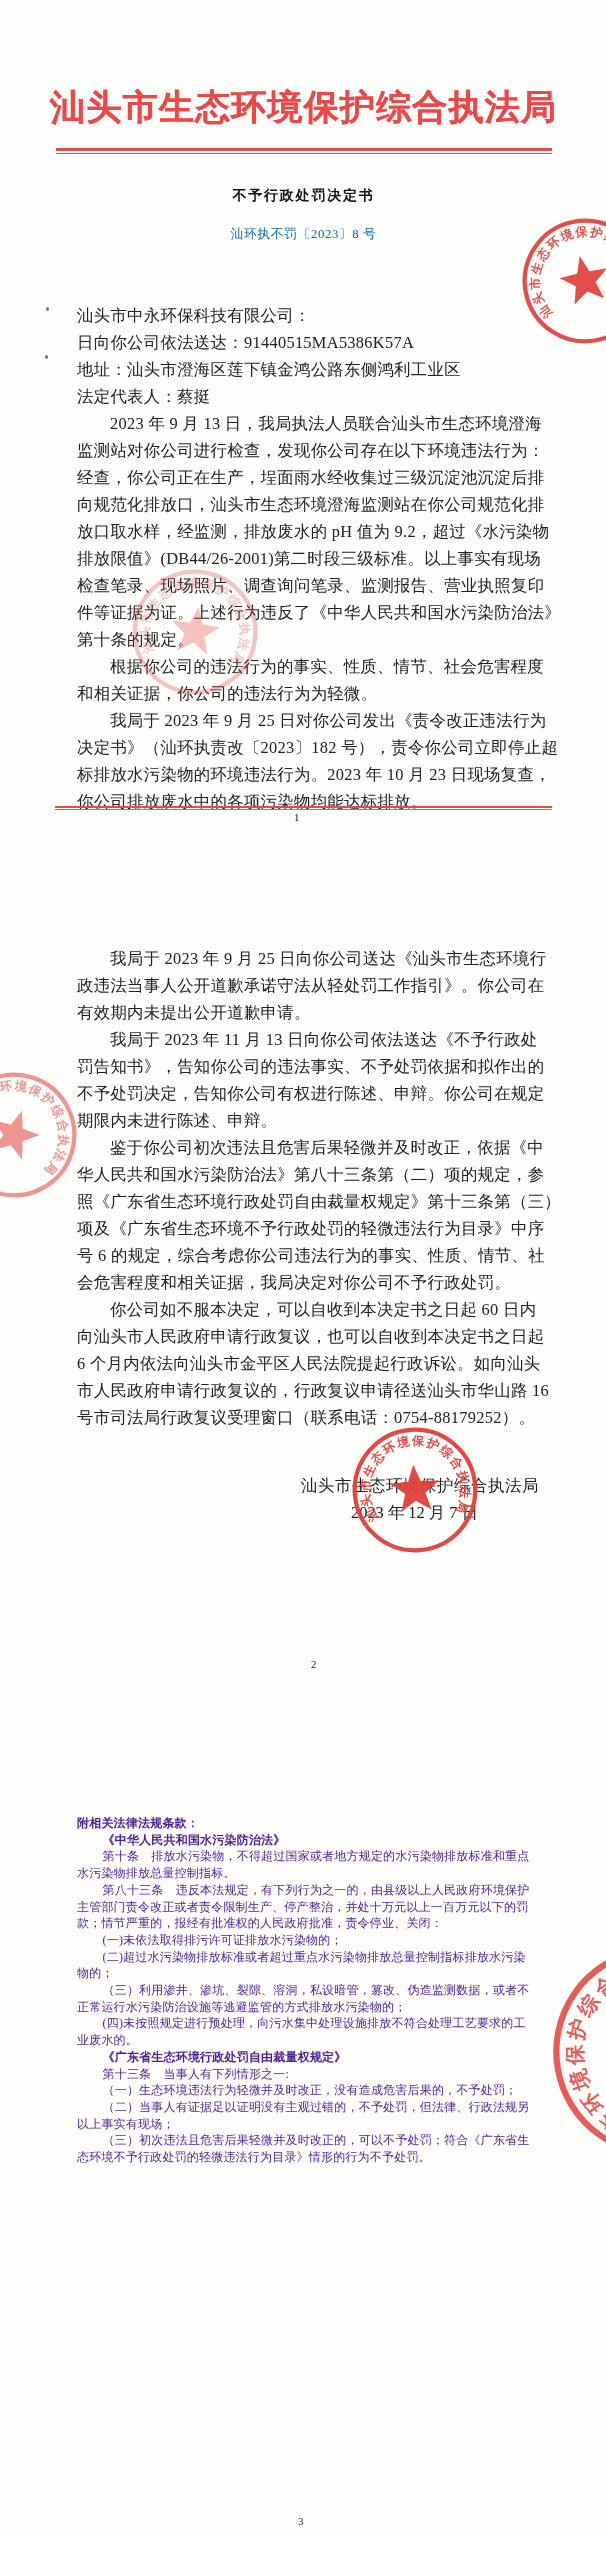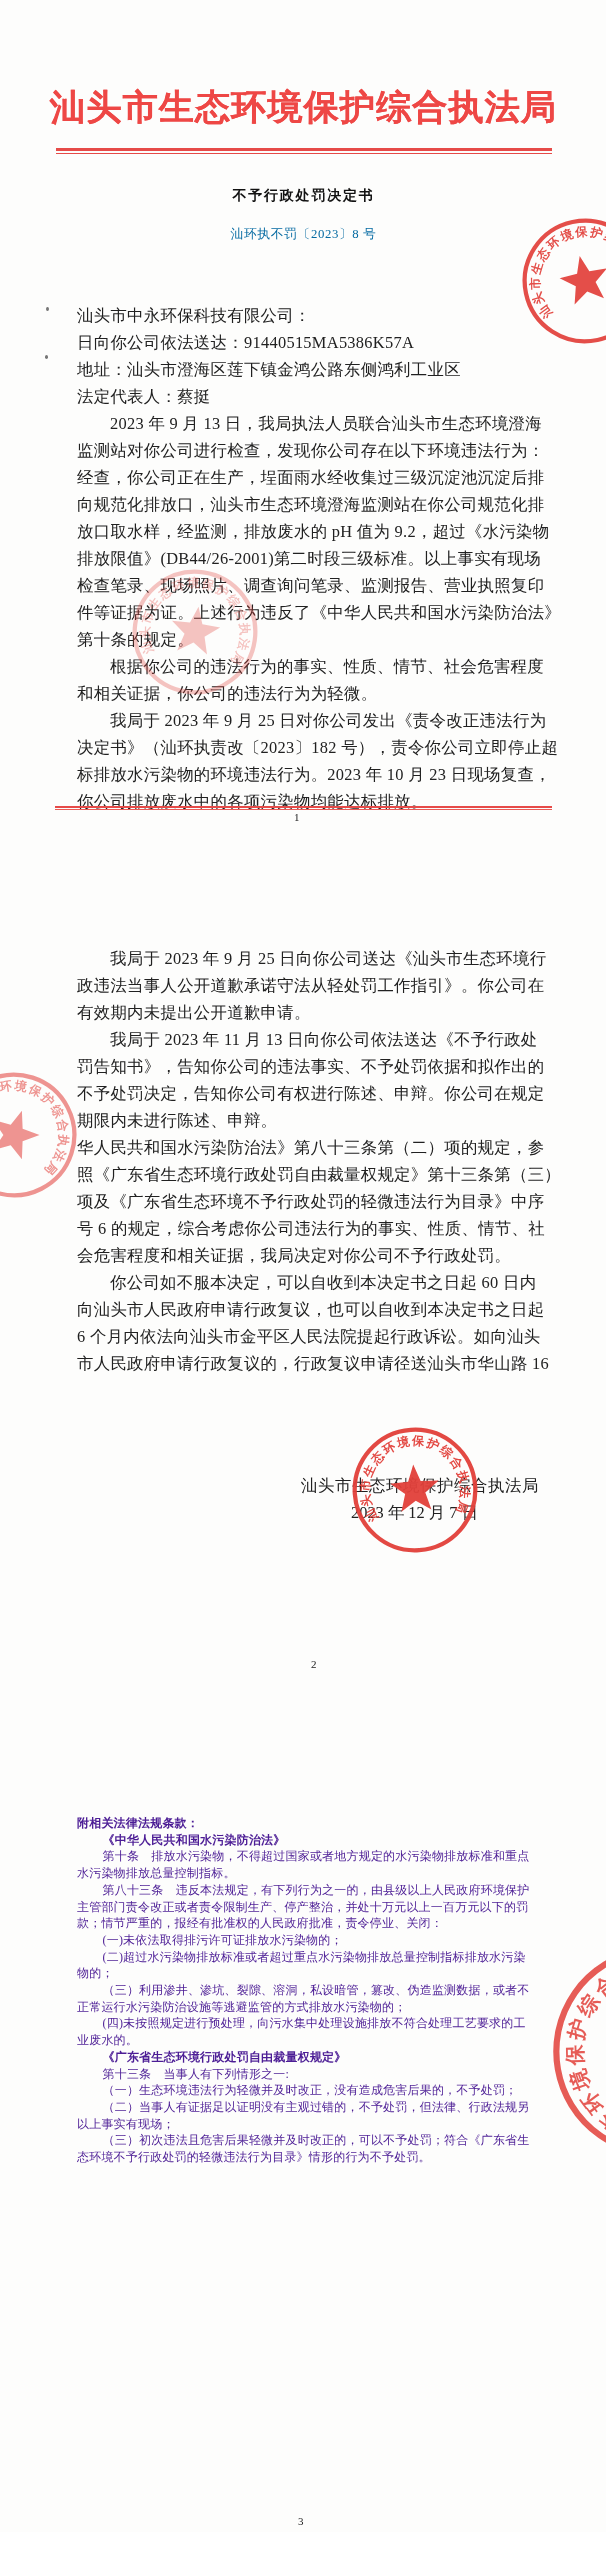--- a/index.html
+++ b/index.html
@@ -148,29 +148,31 @@
 
   <section class="page page2">
     <div class="body-block b2" style="top:87px">
         <div class="line ind">我局于 2023 年 9 月 25 日向你公司送达《汕头市生态环境行</div>
         <div class="line">政违法当事人公开道歉承诺守法从轻处罚工作指引》。你公司在</div>
         <div class="line">有效期内未提出公开道歉申请。</div>
         <div class="line ind">我局于 2023 年 11 月 13 日向你公司依法送达《不予行政处</div>
         <div class="line">罚告知书》，告知你公司的违法事实、不予处罚依据和拟作出的</div>
         <div class="line">不予处罚决定，告知你公司有权进行陈述、申辩。你公司在规定</div>
         <div class="line">期限内未进行陈述、申辩。</div>
+        <div class="line ind">鉴于你公司初次违法且危害后果轻微并及时改正，依据《中</div>
         <div class="line">华人民共和国水污染防治法》第八十三条第（二）项的规定，参</div>
         <div class="line">照《广东省生态环境行政处罚自由裁量权规定》第十三条第（三）</div>
         <div class="line">项及《广东省生态环境不予行政处罚的轻微违法行为目录》中序</div>
         <div class="line">号 6 的规定，综合考虑你公司违法行为的事实、性质、情节、社</div>
         <div class="line">会危害程度和相关证据，我局决定对你公司不予行政处罚。</div>
         <div class="line ind">你公司如不服本决定，可以自收到本决定书之日起 60 日内</div>
         <div class="line">向汕头市人民政府申请行政复议，也可以自收到本决定书之日起</div>
         <div class="line">6 个月内依法向汕头市金平区人民法院提起行政诉讼。如向汕头</div>
         <div class="line">市人民政府申请行政复议的，行政复议申请径送汕头市华山路 16</div>
+        <div class="line">号市司法局行政复议受理窗口（联系电话：0754-88179252）。</div>
       </div>
 
     <div class="sig-agency" style="top:617px">汕头市生态环境保护综合执法局</div>
     <div class="sig-date" style="top:644px">2023 年 12 月 7 日</div>
 
     <div class="pagenum pn2" style="top:800px">2</div>
 
     <svg class="seal seal-left" style="top:210px" width="134" height="134" viewBox="-110 -110 220 220">
       <circle cx="0" cy="0" r="99" fill="none" stroke="#e2403a" stroke-width="7"></circle>
       <polygon fill="#e2403a" points="0,-42 -10.3,-14.2 -39.9,-13 -16.6,5.4 -24.7,34 0,17.5 24.7,34 16.6,5.4 39.9,-13 10.3,-14.2"></polygon>

